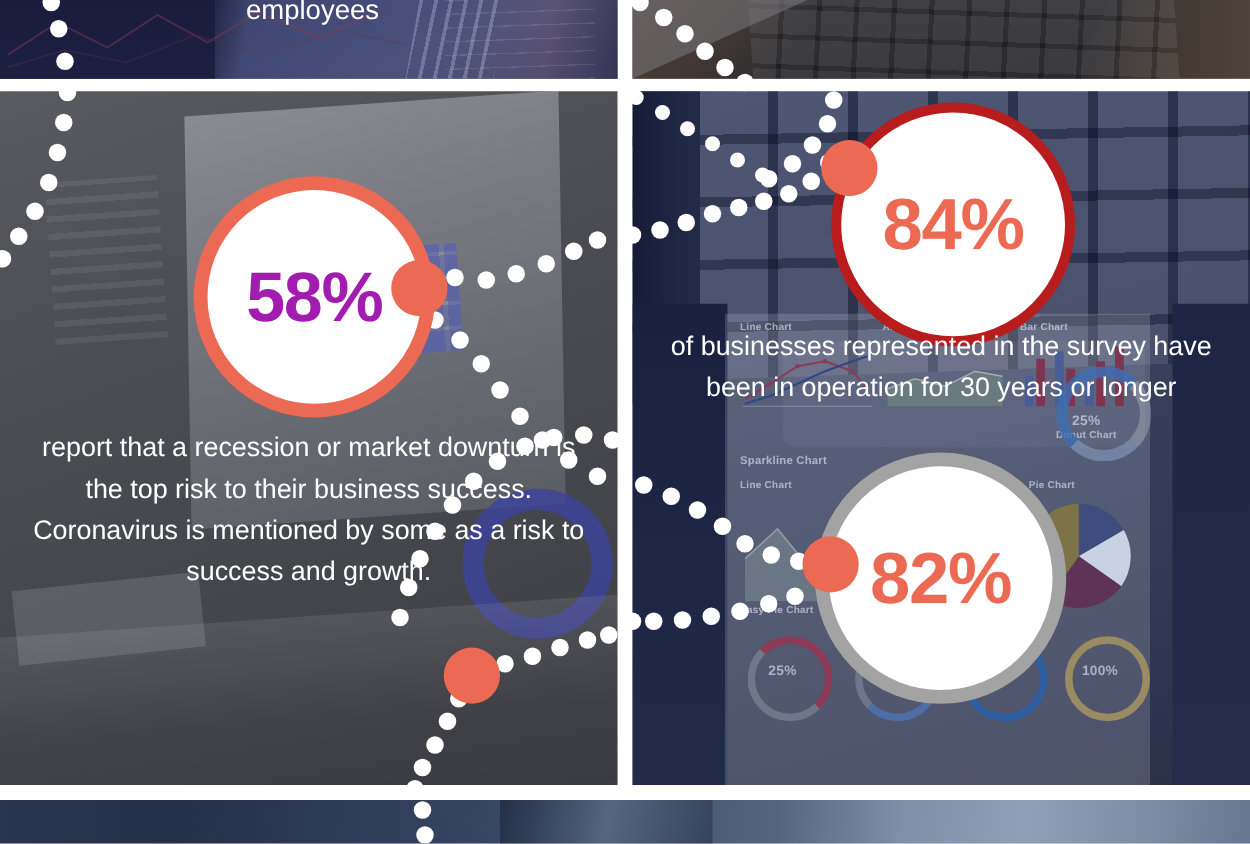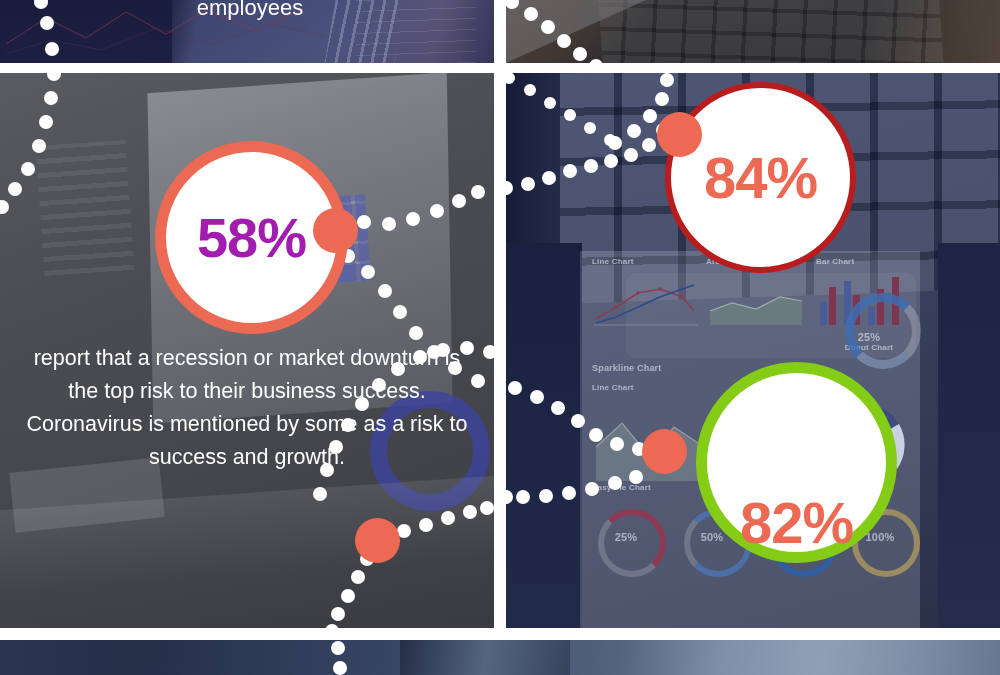--- a/index.html
+++ b/index.html
@@ -102,25 +102,25 @@
   
   .stat{position:absolute;border-radius:50%;background:#ffffff;
     display:flex;align-items:center;justify-content:center;}
   .stat .num{font-weight:bold;line-height:1;letter-spacing:-1px;}
   .knob{position:absolute;border-radius:50%;}
 
   #stat-58{left:155px;top:141px;width:171px;height:171px;border:11px solid #ec6a53;}
   #stat-58 .num{font-size:56px;color:#a21caf;}
   #knob-58{left:313px;top:208px;width:45px;height:45px;background:#ec6a53;}
 
-  #stat-84{left:665px;top:82px;width:179px;height:179px;border:6px solid #b91c1c;}
+  #stat-84{left:665px;top:82px;width:179px;height:179px;border:8px solid #b91c1c;}
   #stat-84 .num{font-size:58px;color:#ec6a53;}
   #knob-84{left:657px;top:112px;width:45px;height:45px;background:#ec6a53;}
 
-  #stat-82{left:696px;top:362px;width:179px;height:179px;border:11px solid #84cc16;align-items:flex-end;}
+  #stat-82{left:652px;top:362px;width:179px;height:179px;border:11px solid #a3a3a3;}
   #stat-82 .num{font-size:58px;color:#ec6a53;}
   #knob-82{left:642px;top:429px;width:45px;height:45px;background:#ec6a53;}
 
   #knob-loose{left:355px;top:518px;width:45px;height:45px;background:#ec6a53;}
 
   
   .cap{position:absolute;color:#ffffff;text-align:center;
     font-size:21.5px;line-height:33px;font-weight:400;}
   #cap-employees{left:120px;top:-8px;width:260px;font-size:22px;line-height:32px;}
   #cap-58{left:18px;top:342px;width:458px;}
@@ -354,14 +354,15 @@
 
   <div class="stat" id="stat-82">
     <span class="num">82%</span>
   </div>
   <div class="knob" id="knob-82"></div>
 
   <div class="knob" id="knob-loose"></div>
 
   <div class="cap" id="cap-employees">employees</div>
   <div class="cap" id="cap-58">report that a recession or market downturn is the top risk to their business success. Coronavirus is mentioned by some as a risk to success and growth.</div>
+  <div class="cap" id="cap-84">of businesses represented in the survey have been in operation for 30 years or longer</div>
 
 </div>
 
 </body></html>

